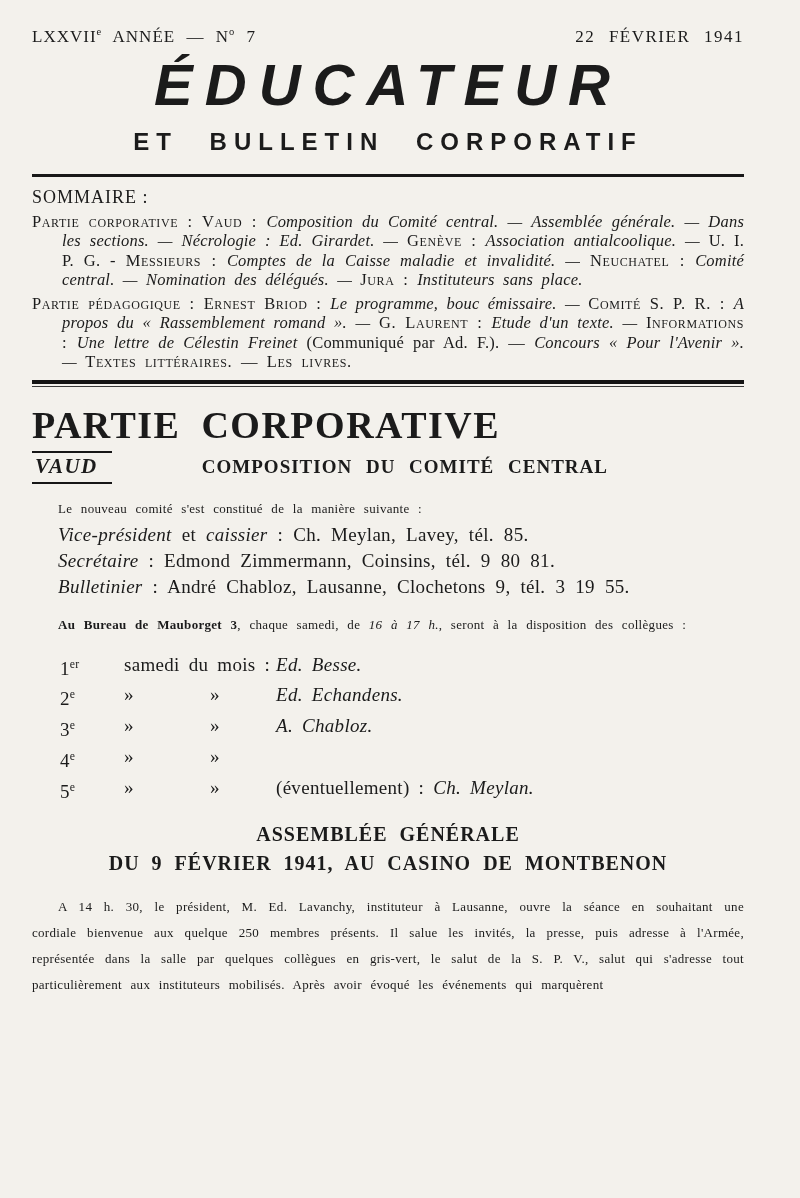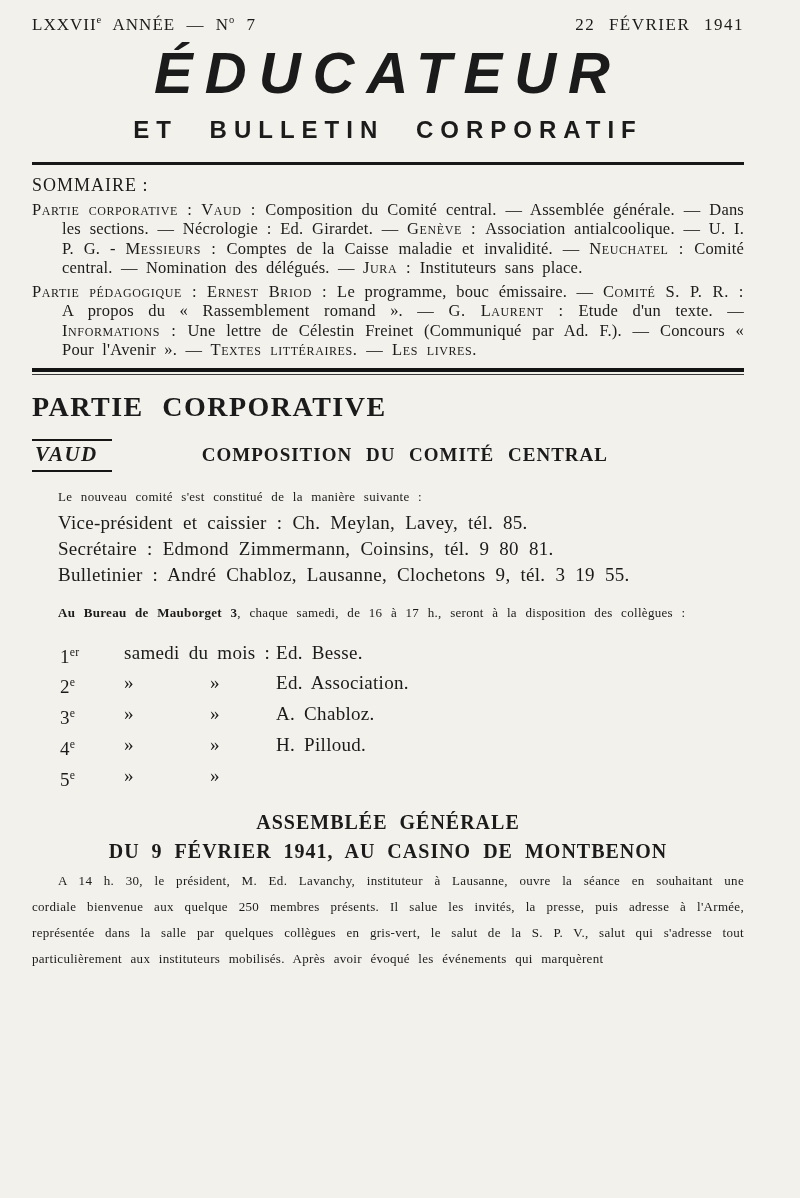--- a/index.html
+++ b/index.html
@@ -1,21 +1,21 @@
 <!DOCTYPE html>
 <html><head>
 <meta charset="utf-8">
 <style>
   html,body{margin:0;padding:0;}
   body{
     width:800px;height:1198px;overflow:hidden;
     background:#f3f1ec;color:#1b1b1b;
     font-family:"Liberation Serif","DejaVu Serif",serif;
   }
-  .page{width:712px;margin:0 0 0 32px;padding-top:14px;}
+  .page{width:712px;margin:0 0 0 32px;padding-top:26px;}
 
   
   .masthead{display:flex;justify-content:space-between;align-items:baseline;
     font-size:17px;letter-spacing:1px;word-spacing:6px;}
   .masthead sup{font-size:62%;}
   .mast-date{letter-spacing:1.5px;word-spacing:8px;}
 
   .journal-title{margin-top:8px;text-align:center;
     font-family:"Liberation Sans","DejaVu Sans",sans-serif;
     font-weight:bold;font-size:58px;line-height:1.05;letter-spacing:12px;font-style:italic;}
@@ -24,41 +24,41 @@
     font-weight:bold;font-size:24px;letter-spacing:7px;word-spacing:18px;}
 
   .rule{margin-top:18px;border:0;border-top:3px solid #181818;}
 
   
   .sommaire-label{margin-top:10px;font-size:18px;letter-spacing:1px;}
   .sommaire-par{margin:4px 0 0 0;font-size:16.5px;line-height:19.5px;
     text-align:justify;padding-left:30px;text-indent:-30px;
     letter-spacing:.2px;word-spacing:4px;}
   .sc{font-variant:small-caps;letter-spacing:.6px;}
-  .it{}
+  .it{font-style:italic;}
 
   .double-rule{margin-top:8px;height:2px;
     border-top:4px solid #141414;border-bottom:1px solid #3a3a3a;}
 
   
-  .section-title{margin-top:16px;font-weight:bold;font-size:28px;
+  .section-title{margin-top:16px;font-weight:bold;font-size:38px;
     letter-spacing:1.5px;word-spacing:10px;}
 
-  .article-head{margin-top:16px;display:flex;align-items:center;}
+  .article-head{margin-top:4px;display:flex;align-items:center;}
   .region{flex:none;display:inline-block;font-style:italic;font-weight:bold;
     font-size:21px;letter-spacing:1.5px;
     border-top:2px solid #161616;border-bottom:2px solid #161616;
     padding:1px 14px 3px 3px;}
   .article-title{flex:1;text-align:center;padding-right:46px;
     font-weight:bold;font-size:19px;letter-spacing:1px;word-spacing:8px;}
 
   
   .body-par{margin:0;font-size:13px;line-height:26px;
     letter-spacing:.3px;word-spacing:5px;text-align:justify;}
-  .mt12{margin-top:12px;} .mt6{margin-top:2px;}
+  .mt12{margin-top:12px;} .mt6{margin-top:16px;}
   .indent{text-indent:26px;}
   .officer-line{padding-left:26px;font-size:19px;line-height:26px;
     letter-spacing:.3px;word-spacing:5px;}
   .b{font-weight:bold;}
 
   
   .sched{margin-top:14px;}
   .sched-row{display:grid;grid-template-columns:64px 86px 66px 1fr;
     padding-left:28px;font-size:19px;line-height:26.5px;
     letter-spacing:.3px;word-spacing:4px;}
@@ -112,38 +112,38 @@
   <div class="sched">
     <div class="sched-row">
       <span><span>1</span><sup>er</sup></span>
       <span class="span2">samedi du mois :</span>
       <span><span></span><span class="it">Ed. Besse.</span></span>
     </div>
     <div class="sched-row">
       <span><span>2</span><sup>e</sup></span>
       <span>»</span>
       <span>»</span>
-      <span><span></span><span class="it">Ed. Association.</span></span>
+      <span><span></span><span class="it">Ed. Echandens.</span></span>
     </div>
     <div class="sched-row">
       <span><span>3</span><sup>e</sup></span>
       <span>»</span>
       <span>»</span>
       <span><span></span><span class="it">A. Chabloz.</span></span>
     </div>
     <div class="sched-row">
       <span><span>4</span><sup>e</sup></span>
       <span>»</span>
       <span>»</span>
-      <span><span></span><span class="it">H. Pilloud.</span></span>
     </div>
     <div class="sched-row">
       <span><span>5</span><sup>e</sup></span>
       <span>»</span>
       <span>»</span>
+      <span><span>(éventuellement) : </span><span class="it">Ch. Meylan.</span></span>
     </div>
   </div>
 
   <div class="assembly-title">
     <div>ASSEMBLÉE GÉNÉRALE</div>
     <div>DU 9 FÉVRIER 1941, AU CASINO DE MONTBENON</div>
   </div>
 
   <p class="body-par indent mt6">A 14 h. 30, le président, M. Ed. Lavanchy, instituteur à Lausanne, ouvre la séance en souhaitant une cordiale bienvenue aux quelque 250 membres présents. Il salue les invités, la presse, puis adresse à l'Armée, représentée dans la salle par quelques collègues en gris-vert, le salut de la S. P. V., salut qui s'adresse tout particulièrement aux instituteurs mobilisés. Après avoir évoqué les événements qui marquèrent</p>
 

